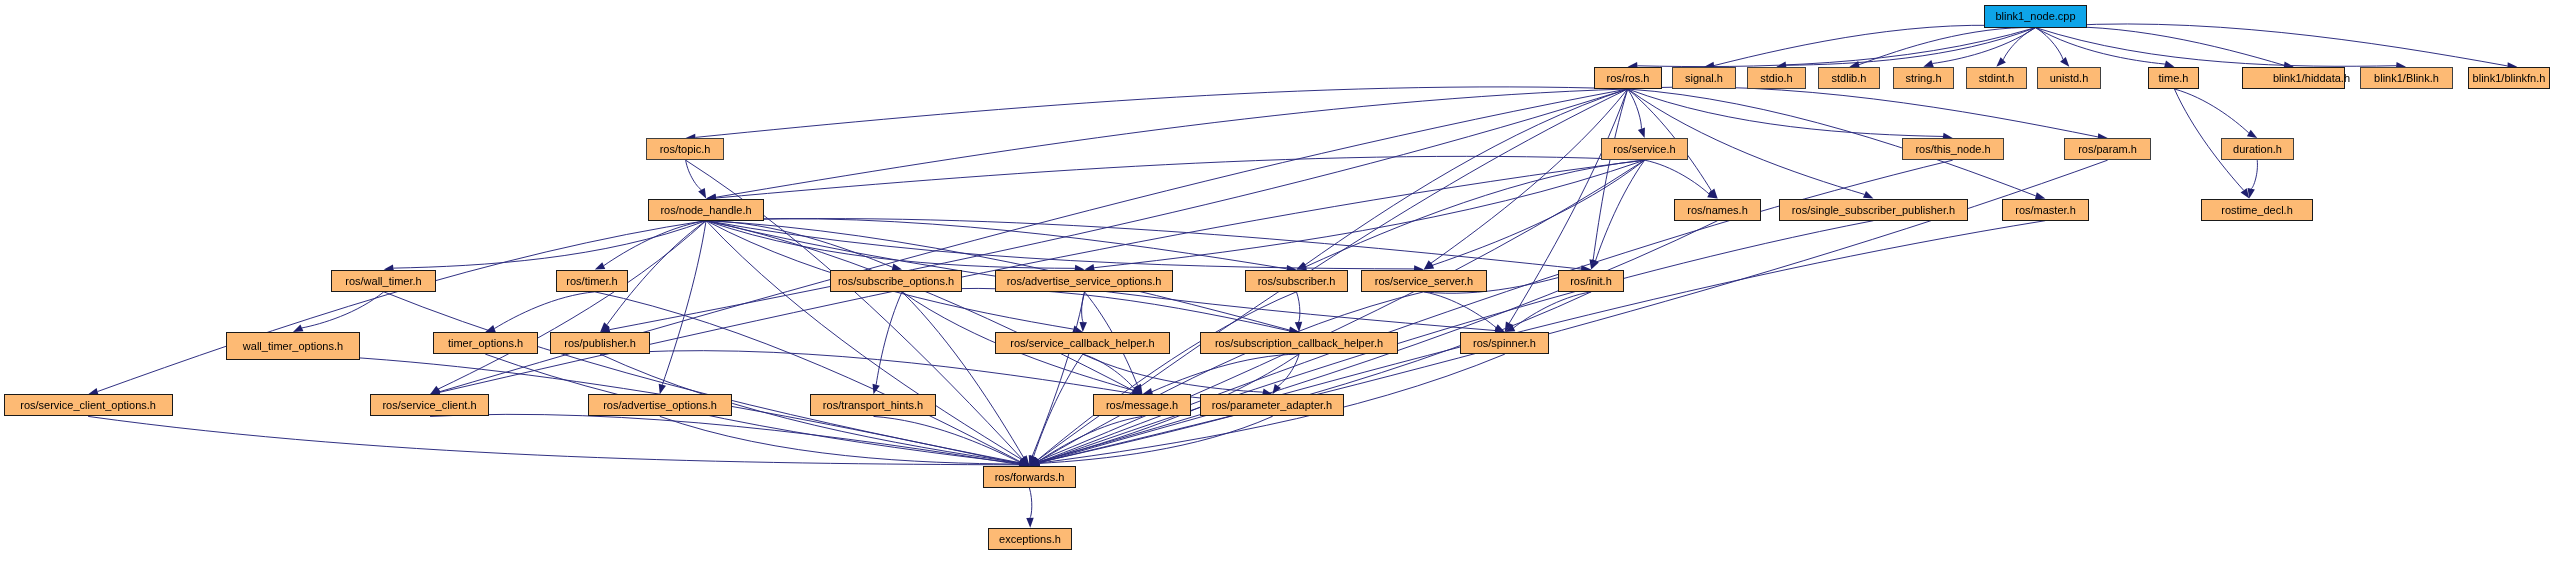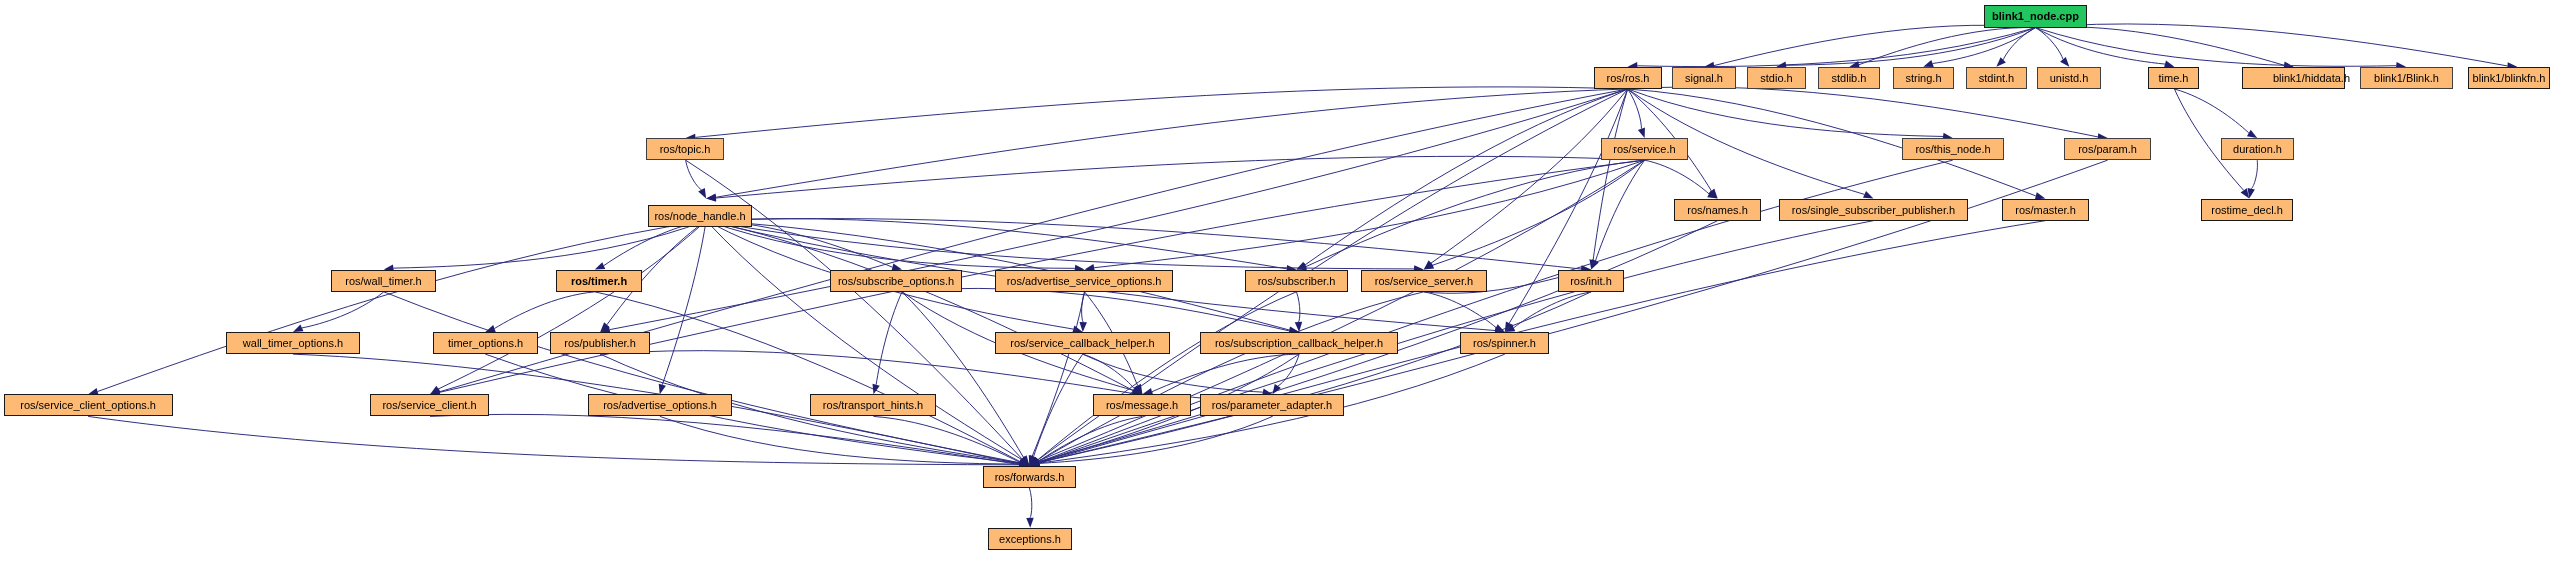--- a/index.html
+++ b/index.html
@@ -4,21 +4,21 @@
 <title>blink1_node.cpp include dependency graph</title>
 <style>
   html,body{margin:0;padding:0;background:#ffffff;}
   body{font-family:"Liberation Sans",sans-serif;}
   #graph-root{position:relative;width:2576px;height:565px;background:#ffffff;overflow:hidden;}
   svg#edges{position:absolute;left:0;top:0;width:2576px;height:565px;}
   .node{position:absolute;box-sizing:border-box;display:flex;align-items:center;justify-content:center;
         background:#fdba74;border:0.9px solid #404040;color:#000000;white-space:nowrap;
         font-family:"Liberation Sans",sans-serif;font-size:11px;line-height:1;letter-spacing:0px;}
   .node.bold{border:1.8px solid #1a1a1a;}
-  .node.root{background:#22c55e;border:1.8px solid #1a1a1a;font-weight:bold;}
+  .node.root{background:#0ea5e9;border:1.8px solid #1a1a1a;}
   .edge{fill:none;stroke:#2b2b7f;stroke-width:1.1px;}
   .arrow{fill:#1f1f6e;stroke:none;}
 </style>
 </head>
 <body>
 
 <div id="graph-root">
   <svg id="edges" viewBox="0 0 2893 635" preserveAspectRatio="none">
       <path class="edge" d="M2286,31 C2137.7288873940165,75.3825096922622 1966.8344436970083,76.7312548461311 1838.9495868871627,73.94807462219397"></path>
       <polygon class="arrow" points="1828,75 1838.5479426520003,69.76732326527727 1839.351231122325,78.12882597911067"></polygon>
@@ -226,33 +226,33 @@
       <div class="node" style="left: 2037px; top: 67px; width: 64px; height: 22px;">unistd.h</div>
       <div class="node bold" style="left: 2148px; top: 67px; width: 51px; height: 22px;">time.h</div>
       <div class="node bold" style="left: 2242px; top: 67px; width: 103px; height: 22px; padding-left: 36px;">blink1/hiddata.h</div>
       <div class="node" style="left: 2360px; top: 67px; width: 93px; height: 22px;">blink1/Blink.h</div>
       <div class="node bold" style="left: 2468px; top: 67px; width: 82px; height: 22px;">blink1/blinkfn.h</div>
       <div class="node" style="left: 646px; top: 138px; width: 78px; height: 22px;">ros/topic.h</div>
       <div class="node" style="left: 1601px; top: 138px; width: 87px; height: 22px;">ros/service.h</div>
       <div class="node" style="left: 1902px; top: 138px; width: 102px; height: 22px;">ros/this_node.h</div>
       <div class="node" style="left: 2064px; top: 138px; width: 87px; height: 22px;">ros/param.h</div>
       <div class="node" style="left: 2221px; top: 138px; width: 73px; height: 22px;">duration.h</div>
-      <div class="node bold" style="left: 648px; top: 205px; width: 104px; height: 22px;">ros/node_handle.h</div>
+      <div class="node bold" style="left: 648px; top: 199px; width: 116px; height: 22px;">ros/node_handle.h</div>
       <div class="node bold" style="left: 1674px; top: 199px; width: 87px; height: 22px;">ros/names.h</div>
       <div class="node bold" style="left: 1779px; top: 199px; width: 189px; height: 22px;">ros/single_subscriber_publisher.h</div>
       <div class="node bold" style="left: 2002px; top: 199px; width: 87px; height: 22px;">ros/master.h</div>
-      <div class="node bold" style="left: 2201px; top: 199px; width: 92px; height: 22px;">rostime_decl.h</div>
+      <div class="node bold" style="left: 2201px; top: 199px; width: 112px; height: 22px;">rostime_decl.h</div>
       <div class="node bold" style="left: 331px; top: 270px; width: 105px; height: 22px;">ros/wall_timer.h</div>
-      <div class="node bold" style="left: 556px; top: 270px; width: 86px; height: 22px; font-weight: bold;">ros/timer.h</div>
+      <div class="node bold" style="left: 556px; top: 270px; width: 72px; height: 22px;">ros/timer.h</div>
       <div class="node bold" style="left: 830px; top: 270px; width: 132px; height: 22px;">ros/subscribe_options.h</div>
       <div class="node bold" style="left: 995px; top: 270px; width: 178px; height: 22px;">ros/advertise_service_options.h</div>
       <div class="node bold" style="left: 1245px; top: 270px; width: 103px; height: 22px;">ros/subscriber.h</div>
       <div class="node bold" style="left: 1361px; top: 270px; width: 126px; height: 22px;">ros/service_server.h</div>
       <div class="node bold" style="left: 1558px; top: 270px; width: 66px; height: 22px;">ros/init.h</div>
-      <div class="node bold" style="left: 226px; top: 332px; width: 134px; height: 22px;">wall_timer_options.h</div>
+      <div class="node bold" style="left: 226px; top: 332px; width: 134px; height: 28px;">wall_timer_options.h</div>
       <div class="node bold" style="left: 433px; top: 332px; width: 105px; height: 22px;">timer_options.h</div>
       <div class="node bold" style="left: 550px; top: 332px; width: 100px; height: 22px;">ros/publisher.h</div>
       <div class="node bold" style="left: 995px; top: 332px; width: 175px; height: 22px;">ros/service_callback_helper.h</div>
       <div class="node bold" style="left: 1200px; top: 332px; width: 198px; height: 22px;">ros/subscription_callback_helper.h</div>
       <div class="node bold" style="left: 1460px; top: 332px; width: 89px; height: 22px;">ros/spinner.h</div>
       <div class="node bold" style="left: 3.6px; top: 394px; width: 169px; height: 22px;">ros/service_client_options.h</div>
       <div class="node bold" style="left: 370px; top: 394px; width: 119px; height: 22px;">ros/service_client.h</div>
       <div class="node bold" style="left: 588px; top: 394px; width: 144px; height: 22px;">ros/advertise_options.h</div>
       <div class="node bold" style="left: 810px; top: 394px; width: 126px; height: 22px;">ros/transport_hints.h</div>
       <div class="node bold" style="left: 1093px; top: 394px; width: 98px; height: 22px;">ros/message.h</div>

